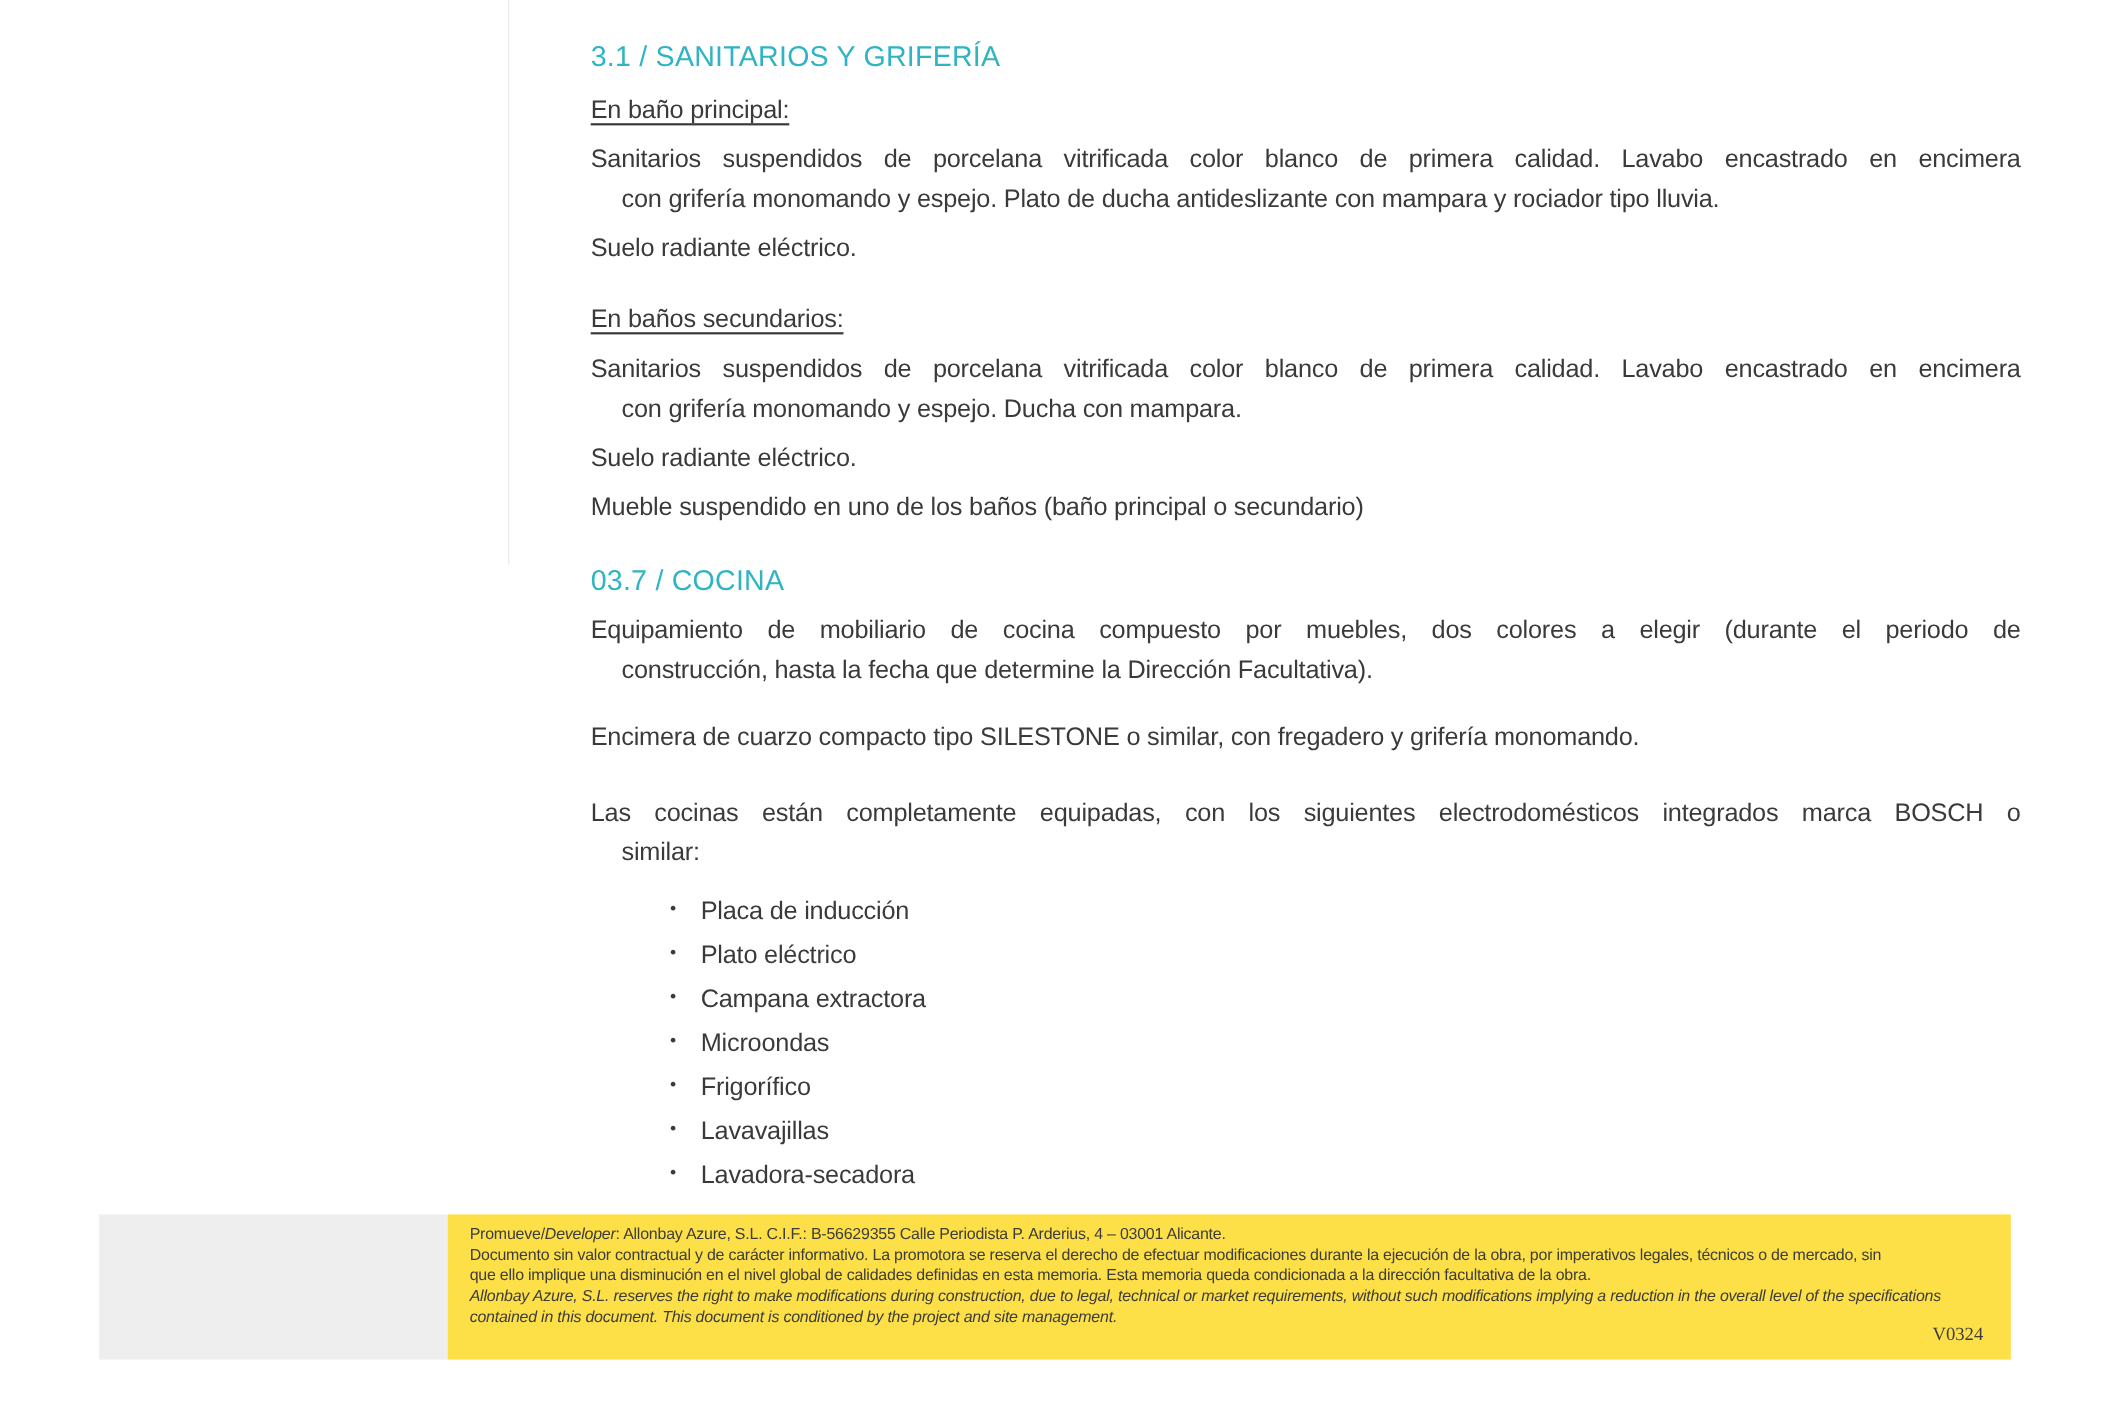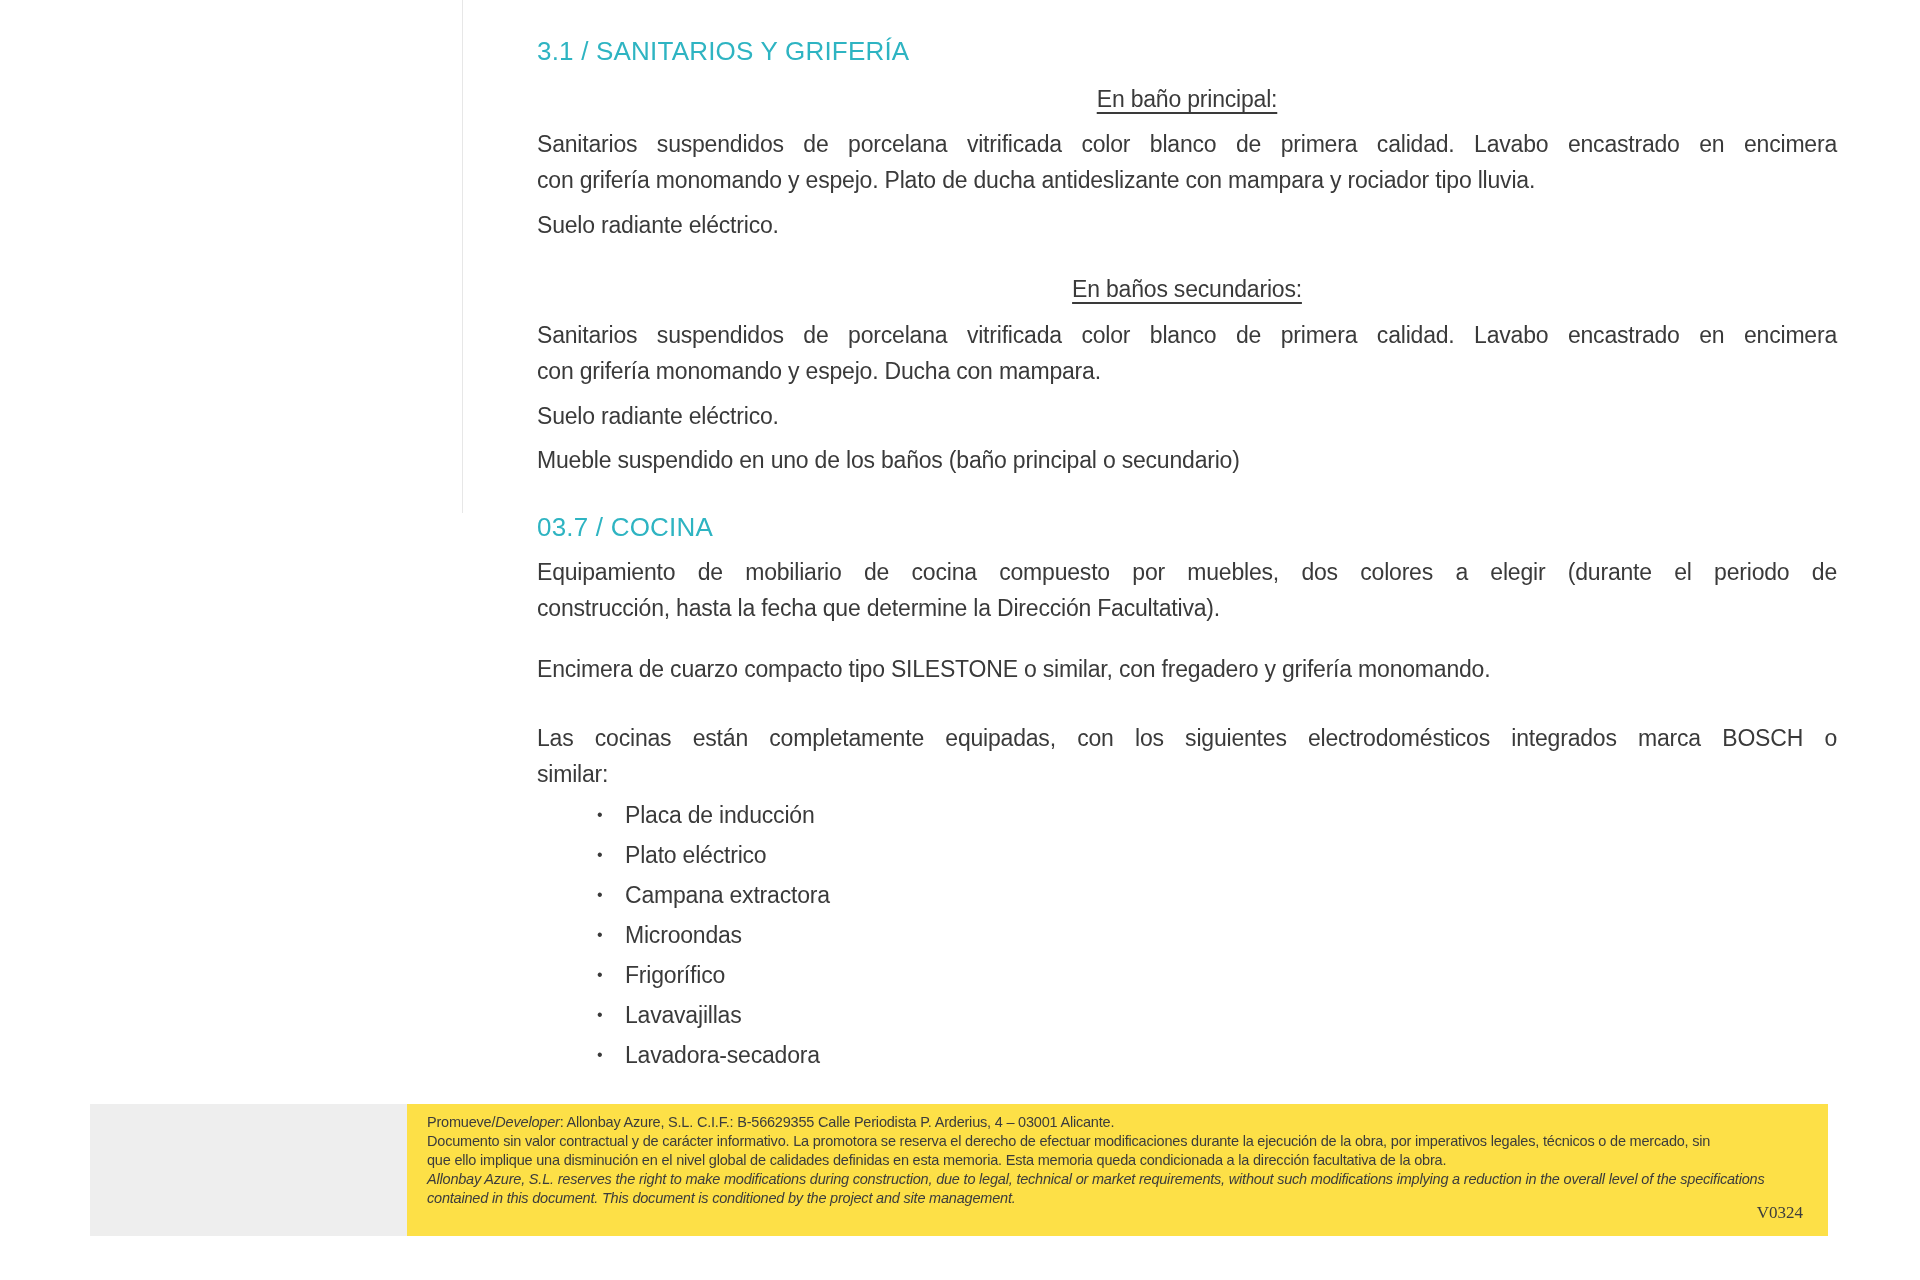--- a/index.html
+++ b/index.html
@@ -49,38 +49,37 @@
     margin: 0;
   }
   .subtitle {
     font-size: 23px;
     line-height: 30px;
     letter-spacing: -0.2px;
     text-decoration: underline;
     text-decoration-thickness: 2px;
     text-underline-offset: 5px;
     color: #3a3a3a;
-    text-align: center;
   }
   .para { font-size: 23px; letter-spacing: -0.2px; }
   .para .jline {
     line-height: 36px;
     text-align: justify;
     text-align-last: justify;
     white-space: normal;
   }
-  .para .jline:last-child { text-align-last: left; }
+  .para .jline:last-child { text-align-last: left; margin-left: 28px; }
   .single {
     font-size: 23px;
     line-height: 30px;
     letter-spacing: -0.2px;
   }
   ul.bullets {
     list-style: none;
-    margin: 0;
+    margin: 12px;
     padding: 0;
   }
   ul.bullets li {
     position: relative;
     height: 40px;
     line-height: 40px;
     padding-left: 88px;
     font-size: 23px;
     letter-spacing: -0.2px;
   }

